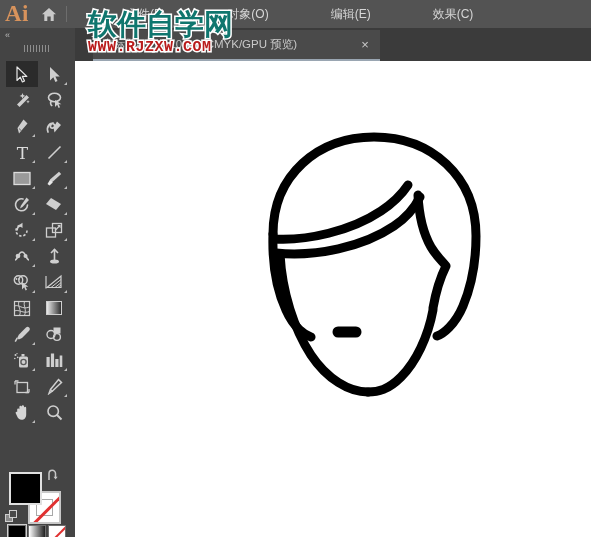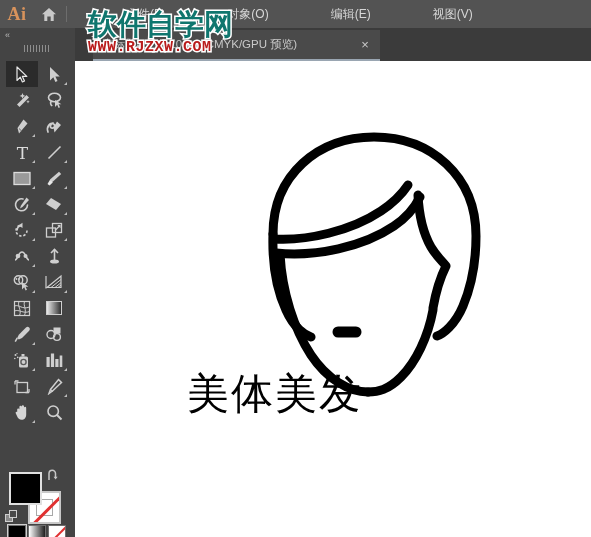--- a/index.html
+++ b/index.html
@@ -9,21 +9,21 @@
     -webkit-font-smoothing:antialiased;
   }
 
   
   #menubar{
     position:absolute;left:0;top:0;width:591px;height:28px;
     background:#535353;display:flex;align-items:center;
   }
   #ai-logo{
     width:34px;height:28px;display:flex;align-items:center;justify-content:center;
-    color:#d8935c;font-size:18px;font-weight:bold;letter-spacing:.5px;
+    color:#d8935c;font-size:23px;font-weight:bold;letter-spacing:.5px;
     font-family:"Liberation Serif","DejaVu Serif",serif;
   }
   #home-btn{
     width:30px;height:28px;display:flex;align-items:center;justify-content:center;
   }
   #menu-div{width:1px;height:16px;background:#6d6d6d;margin:0 4px 0 2px;}
   .menu-item{
     color:#d6d6d6;font-size:12px;padding:0 7px;height:28px;
     display:flex;align-items:center;white-space:nowrap;margin-left:48px;
   }
@@ -148,21 +148,21 @@
   <div id="ai-logo">Ai</div>
   <div id="home-btn">
     <svg width="16" height="15" viewBox="0 0 16 15" aria-hidden="true">
       <path d="M8 1 L15 7.2 L12.7 7.2 L12.7 14 L9.7 14 L9.7 9.6 L6.3 9.6 L6.3 14 L3.3 14 L3.3 7.2 L1 7.2 Z" fill="#c9c9c9"></path>
     </svg>
   </div>
   <div id="menu-div"></div>
   <div class="menu-item">文件(F)</div>
   <div class="menu-item">对象(O)</div>
   <div class="menu-item">编辑(E)</div>
-  <div class="menu-item">视图(V)</div>
+  <div class="menu-item">效果(C)</div>
 </div>
 
 <div id="tabbar">
   <div id="tab-active">
     <div id="tab-title">未标题-1* @ 100% (CMYK/GPU 预览)</div>
     <div id="tab-close">×</div>
   </div>
 </div>
 
 <div id="tool-header">
@@ -455,19 +455,18 @@
                C207 231 219 268 236 294
                C252 318 274 331 293 331"></path>
 
       <path d="M358 249
                C353 276 341 301 326 316
                C313 329 303 331 293 331"></path>
 
       <path d="M263 271 L281 271" stroke-width="11"></path>
     </g>
   </svg>
-  <div id="artwork-label">美体美发</div>
 </div>
 
 <div id="watermark">
   <div id="wm-main">软件自学网</div>
   <div id="wm-sub">WWW.RJZXW.COM</div>
 </div>
 
 </body></html>

